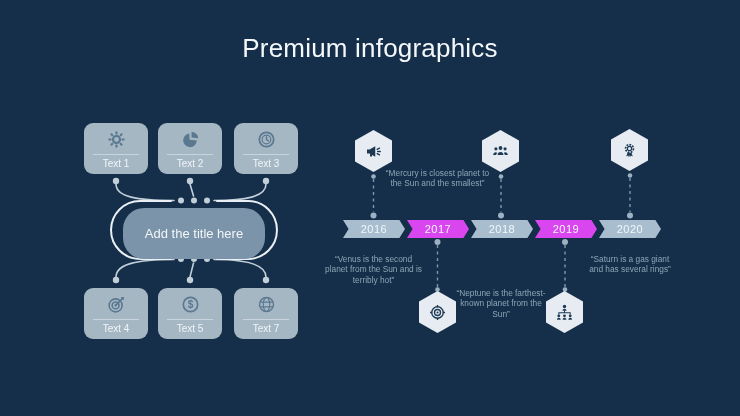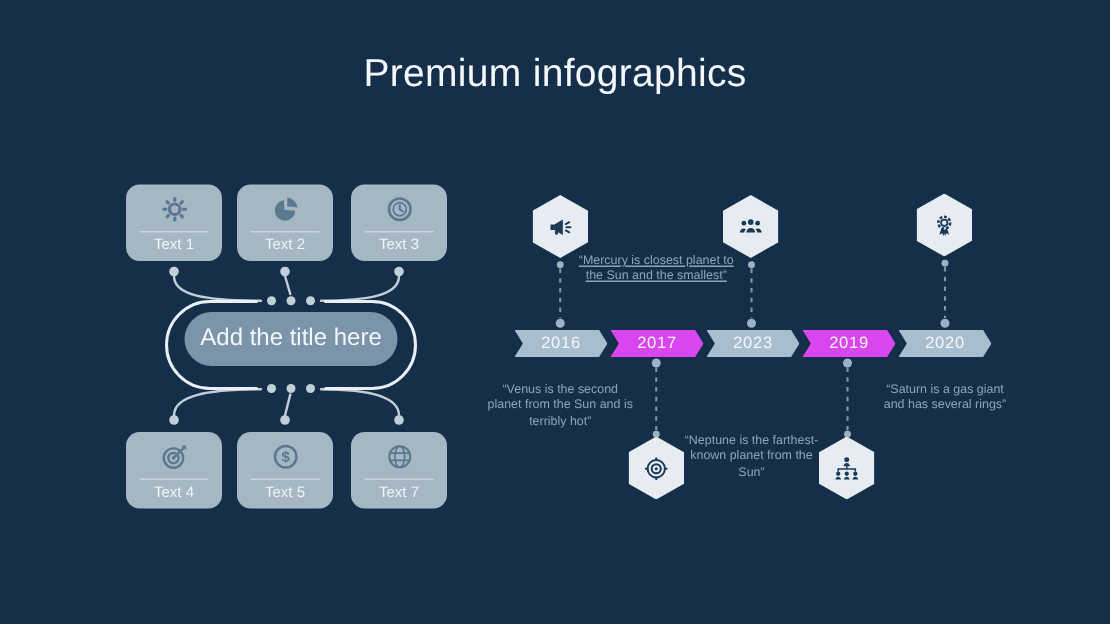--- a/index.html
+++ b/index.html
@@ -26,24 +26,24 @@
   }
   .ibox .bdiv{
     position:absolute; left:9px; top:31px; width:46px; height:1px;
     background:rgba(244,248,251,0.45);
   }
   .ibox .blabel{
     position:absolute; left:0; top:35px; width:64px; text-align:center;
     color:#f0f5f8; font-size:10px;
   }
   .pill-inner{
-    position:absolute; left:123px; top:208px; width:142px; height:36px;
+    position:absolute; left:123px; top:208px; width:142px; height:51px;
     border-radius:21px; background:#7b94a9;
     display:flex; align-items:center; justify-content:center;
-    color:#f2f6f9; font-size:16px;
+    color:#f2f6f9; font-size:13px;
   }
   .overlay{position:absolute; left:0; top:0; pointer-events:none;}
   
   .banner{
     position:absolute; top:220px; width:62px; height:18px;
     display:flex; align-items:center; justify-content:center;
     color:#f3f7fa; font-size:11px; font-weight:normal; letter-spacing:0.5px;
     clip-path:polygon(0% 0%, 91% 0%, 100% 50%, 91% 100%, 0% 100%, 9% 50%);
   }
   .banner.light{background:#a8bdcd;}
@@ -263,27 +263,27 @@
     </span>
   </div>
 
   <div class="banner light" style="left:343px;">
     <span>2016</span>
   </div>
   <div class="banner dark" style="left:407px;">
     <span>2017</span>
   </div>
   <div class="banner light" style="left:471px;">
-    <span>2023</span>
+    <span>2018</span>
   </div>
   <div class="banner dark" style="left:535px;">
     <span>2019</span>
   </div>
   <div class="banner light" style="left:599px;">
     <span>2020</span>
   </div>
 
-  <div class="quote" style="left:385px; top:168px; width:105px;text-decoration:underline;">“Mercury is closest planet to the Sun and the smallest”</div>
+  <div class="quote" style="left:385px; top:168px; width:105px;">“Mercury is closest planet to the Sun and the smallest”</div>
   <div class="quote" style="left:325px; top:254px; width:97px;">“Venus is the second planet from the Sun and is terribly hot”</div>
   <div class="quote" style="left:453px; top:254px; width:96px;margin-top:34px;">“Neptune is the farthest-known planet from the Sun”</div>
   <div class="quote" style="left:589px; top:254px; width:82px;">“Saturn is a gas giant and has several rings”</div>
 
 </div>
 
 </body></html>

